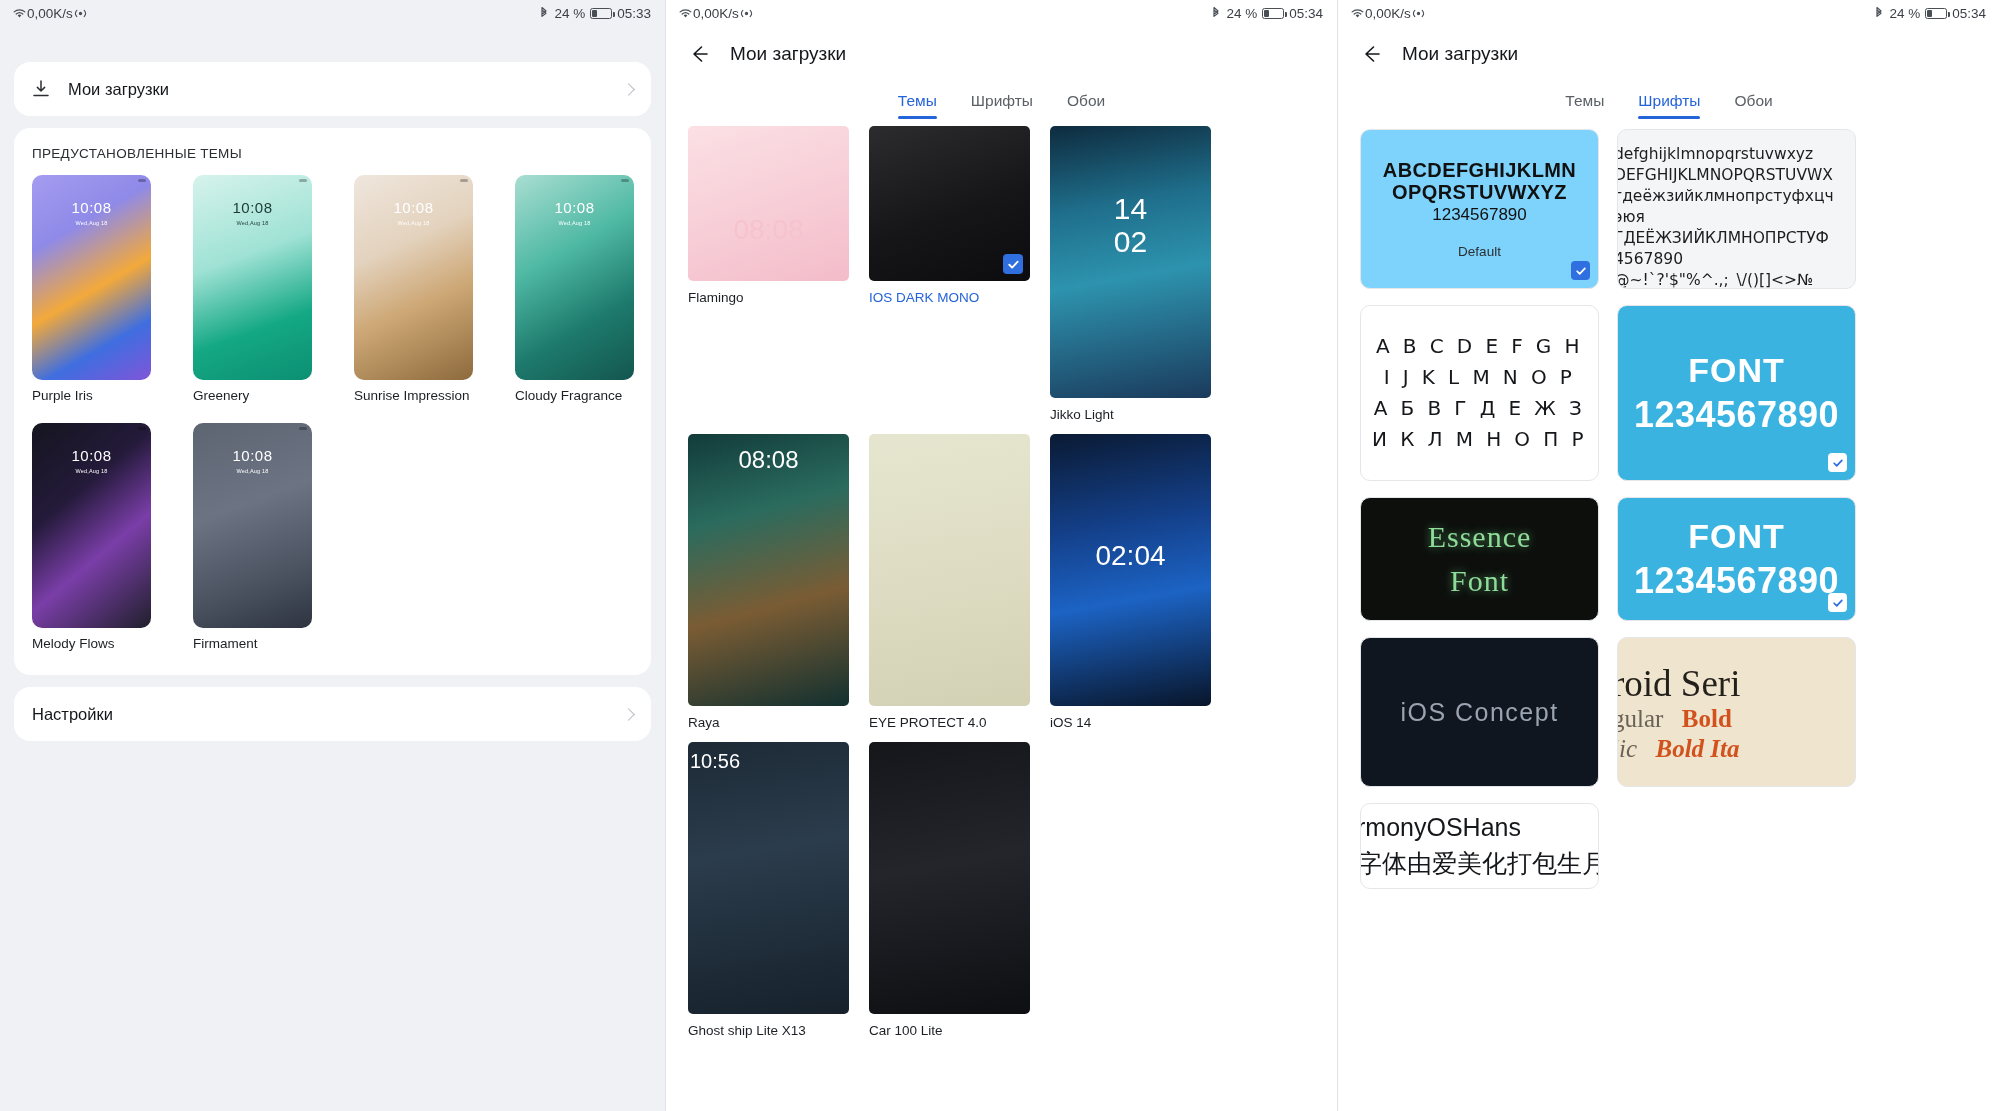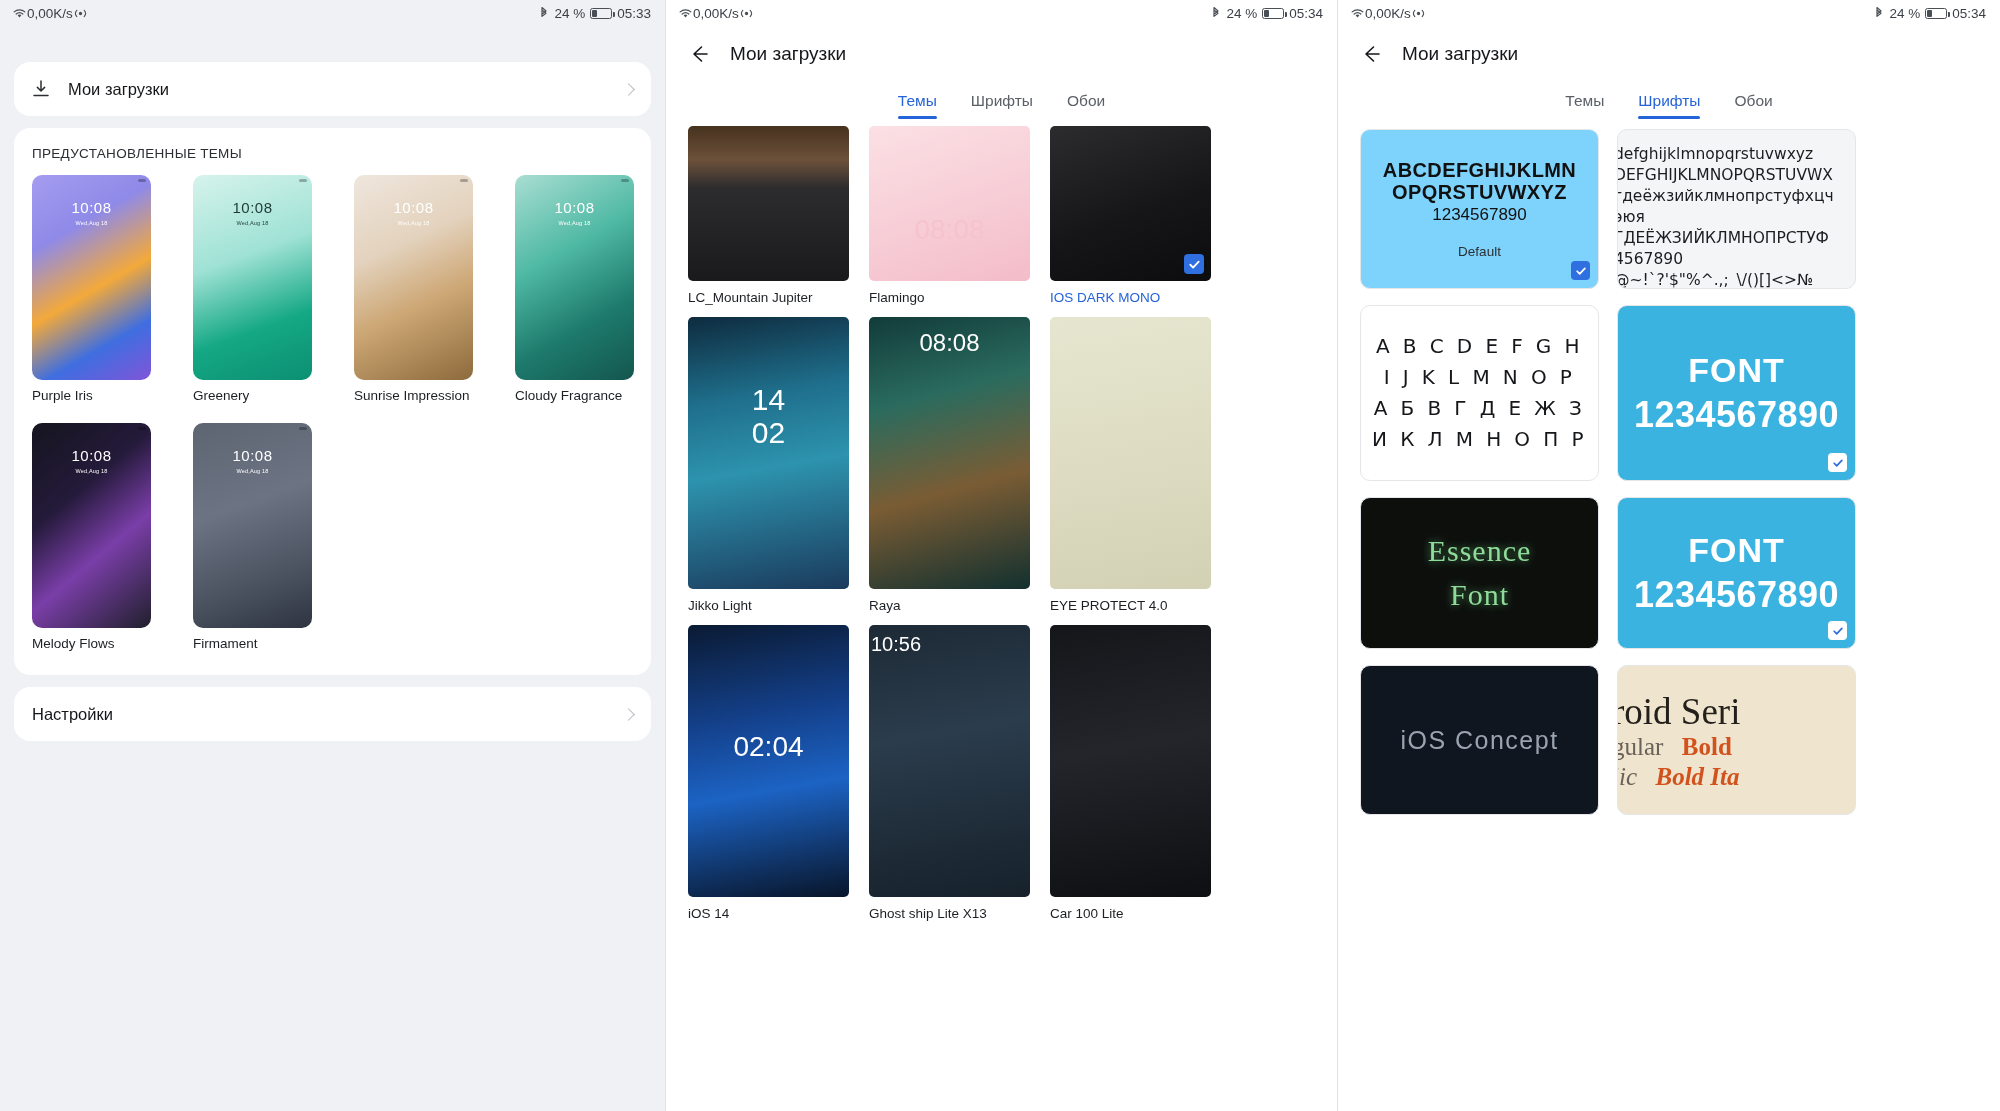--- a/index.html
+++ b/index.html
@@ -159,21 +159,21 @@
   .f-grid {
     display: grid; grid-template-columns: 239px 239px;
     gap: 16px 18px; padding: 0 22px; margin-top: 10px;
   }
   .f-card {
     position: relative; border-radius: 10px; overflow: hidden;
     background: #f4f5f7; border: 1px solid #e4e6ea;
   }
   .f-card.h1 { height: 160px; }
   .f-card.h2 { height: 176px; }
-  .f-card.h3 { height: 152px; }
+  .f-card.h3 { height: 124px; }
   .f-card.h4 { height: 150px; }
   .f-inner { position: absolute; inset: 0; display: flex; flex-direction: column;
     align-items: center; justify-content: center; text-align: center; }
   .f-tick {
     position: absolute; right: 8px; bottom: 8px; width: 19px; height: 19px;
     border-radius: 4px; background: #2f6fe0; display: flex;
     align-items: center; justify-content: center;
   }
   .f-tick.light { background: #ffffff; }
   .f-tick.light svg path { stroke: #2f6fe0; }
@@ -384,24 +384,20 @@
     </div>
 
     <div class="tabs">
       <div class="tab active">Темы</div>
       <div class="tab">Шрифты</div>
       <div class="tab">Обои</div>
     </div>
 
     <div class="t-grid">
 
-      <div class="t-cell">
-        <div class="t-img im-road"></div>
-        <div class="t-label">LC_Mountain Jupiter</div>
-      </div>
 
       <div class="t-cell">
         <div class="t-img im-flam">
           <div class="ph-time" style="top:88px;font-size:28px;color:#f6c3cd">08:08</div>
         </div>
         <div class="t-label">Flamingo</div>
       </div>
 
       <div class="t-cell">
         <div class="t-img im-iosdark">
@@ -582,17 +578,23 @@
             <span class="d-reg">gular</span>
             <span class="d-bold" style="margin-left:14px">Bold</span>
           </div>
           <div class="d2" style="margin-top:2px">
             <span class="d-ital">lic</span>
             <span class="d-boldital" style="margin-left:14px">Bold Ita</span>
           </div>
         </div>
       </div>
 
+      <div class="f-card h4 f-harmony" style="height:86px">
+        <div class="f-inner" style="align-items:flex-start;justify-content:center;padding-left:6px">
+          <div class="h-1">rmonyOSHans</div>
+          <div class="h-2">字体由爱美化打包生月</div>
+        </div>
+      </div>
 
     </div>
   </div>
 
 </div>
 
 </body></html>

